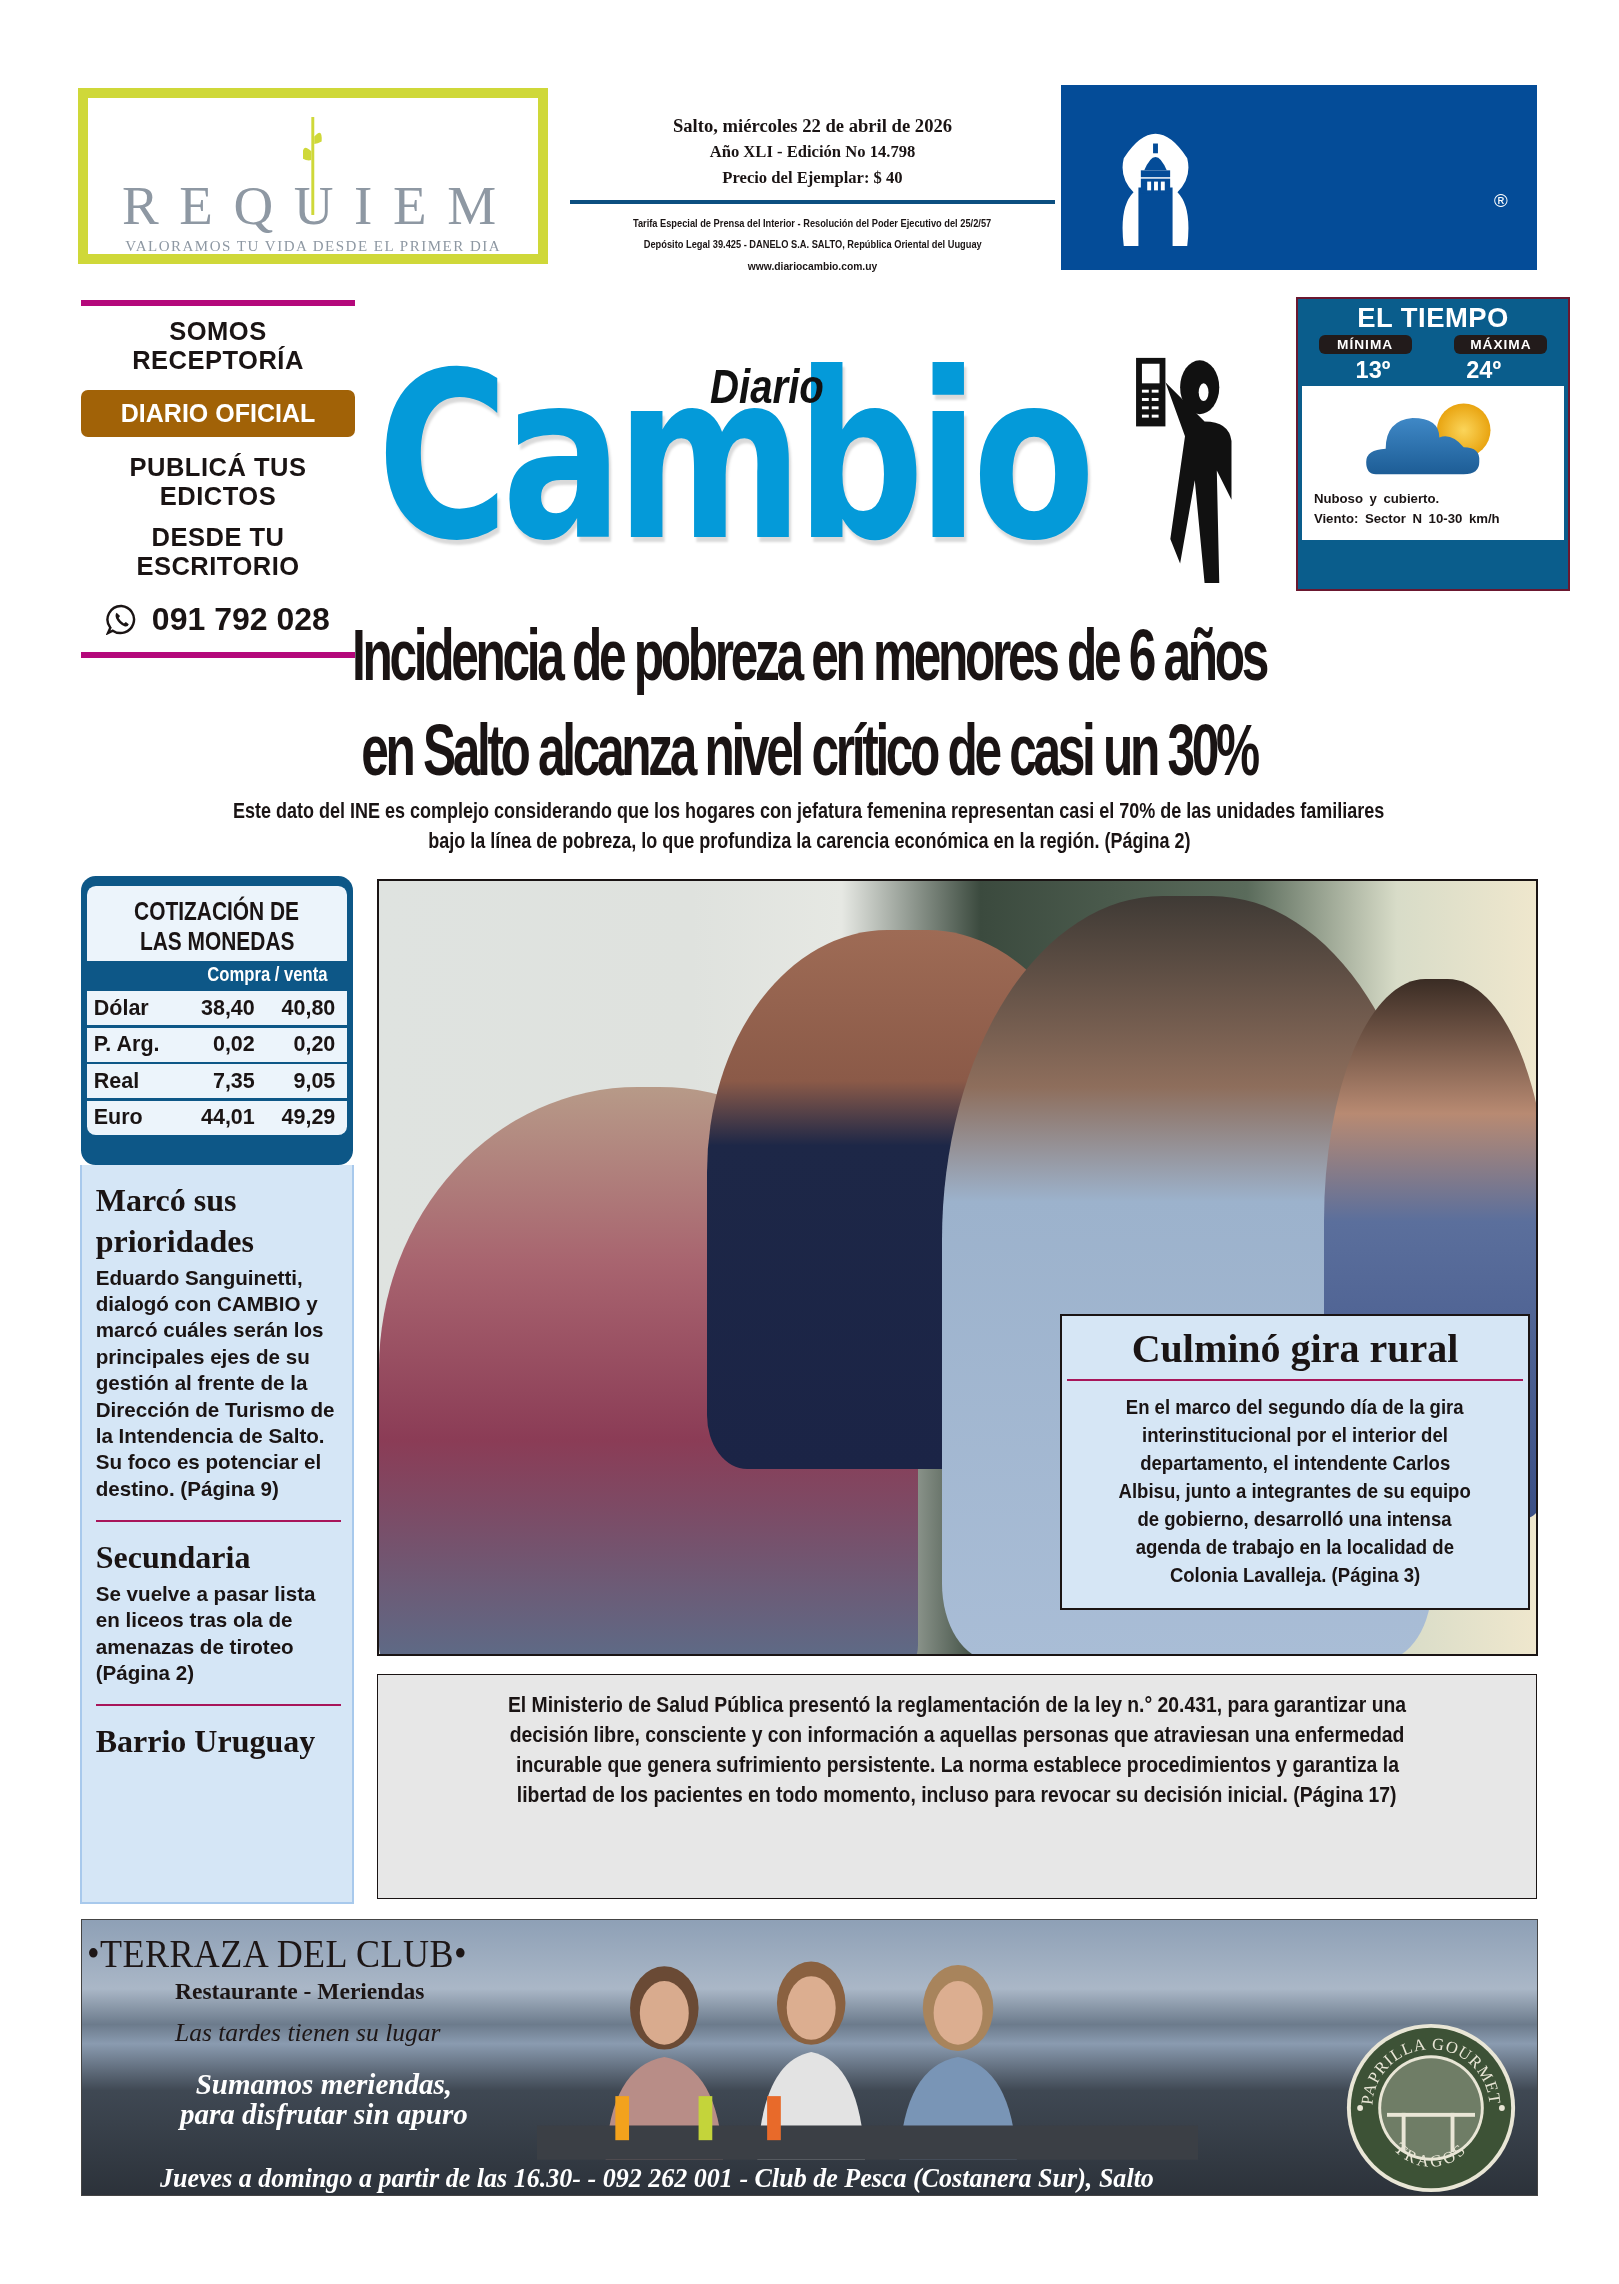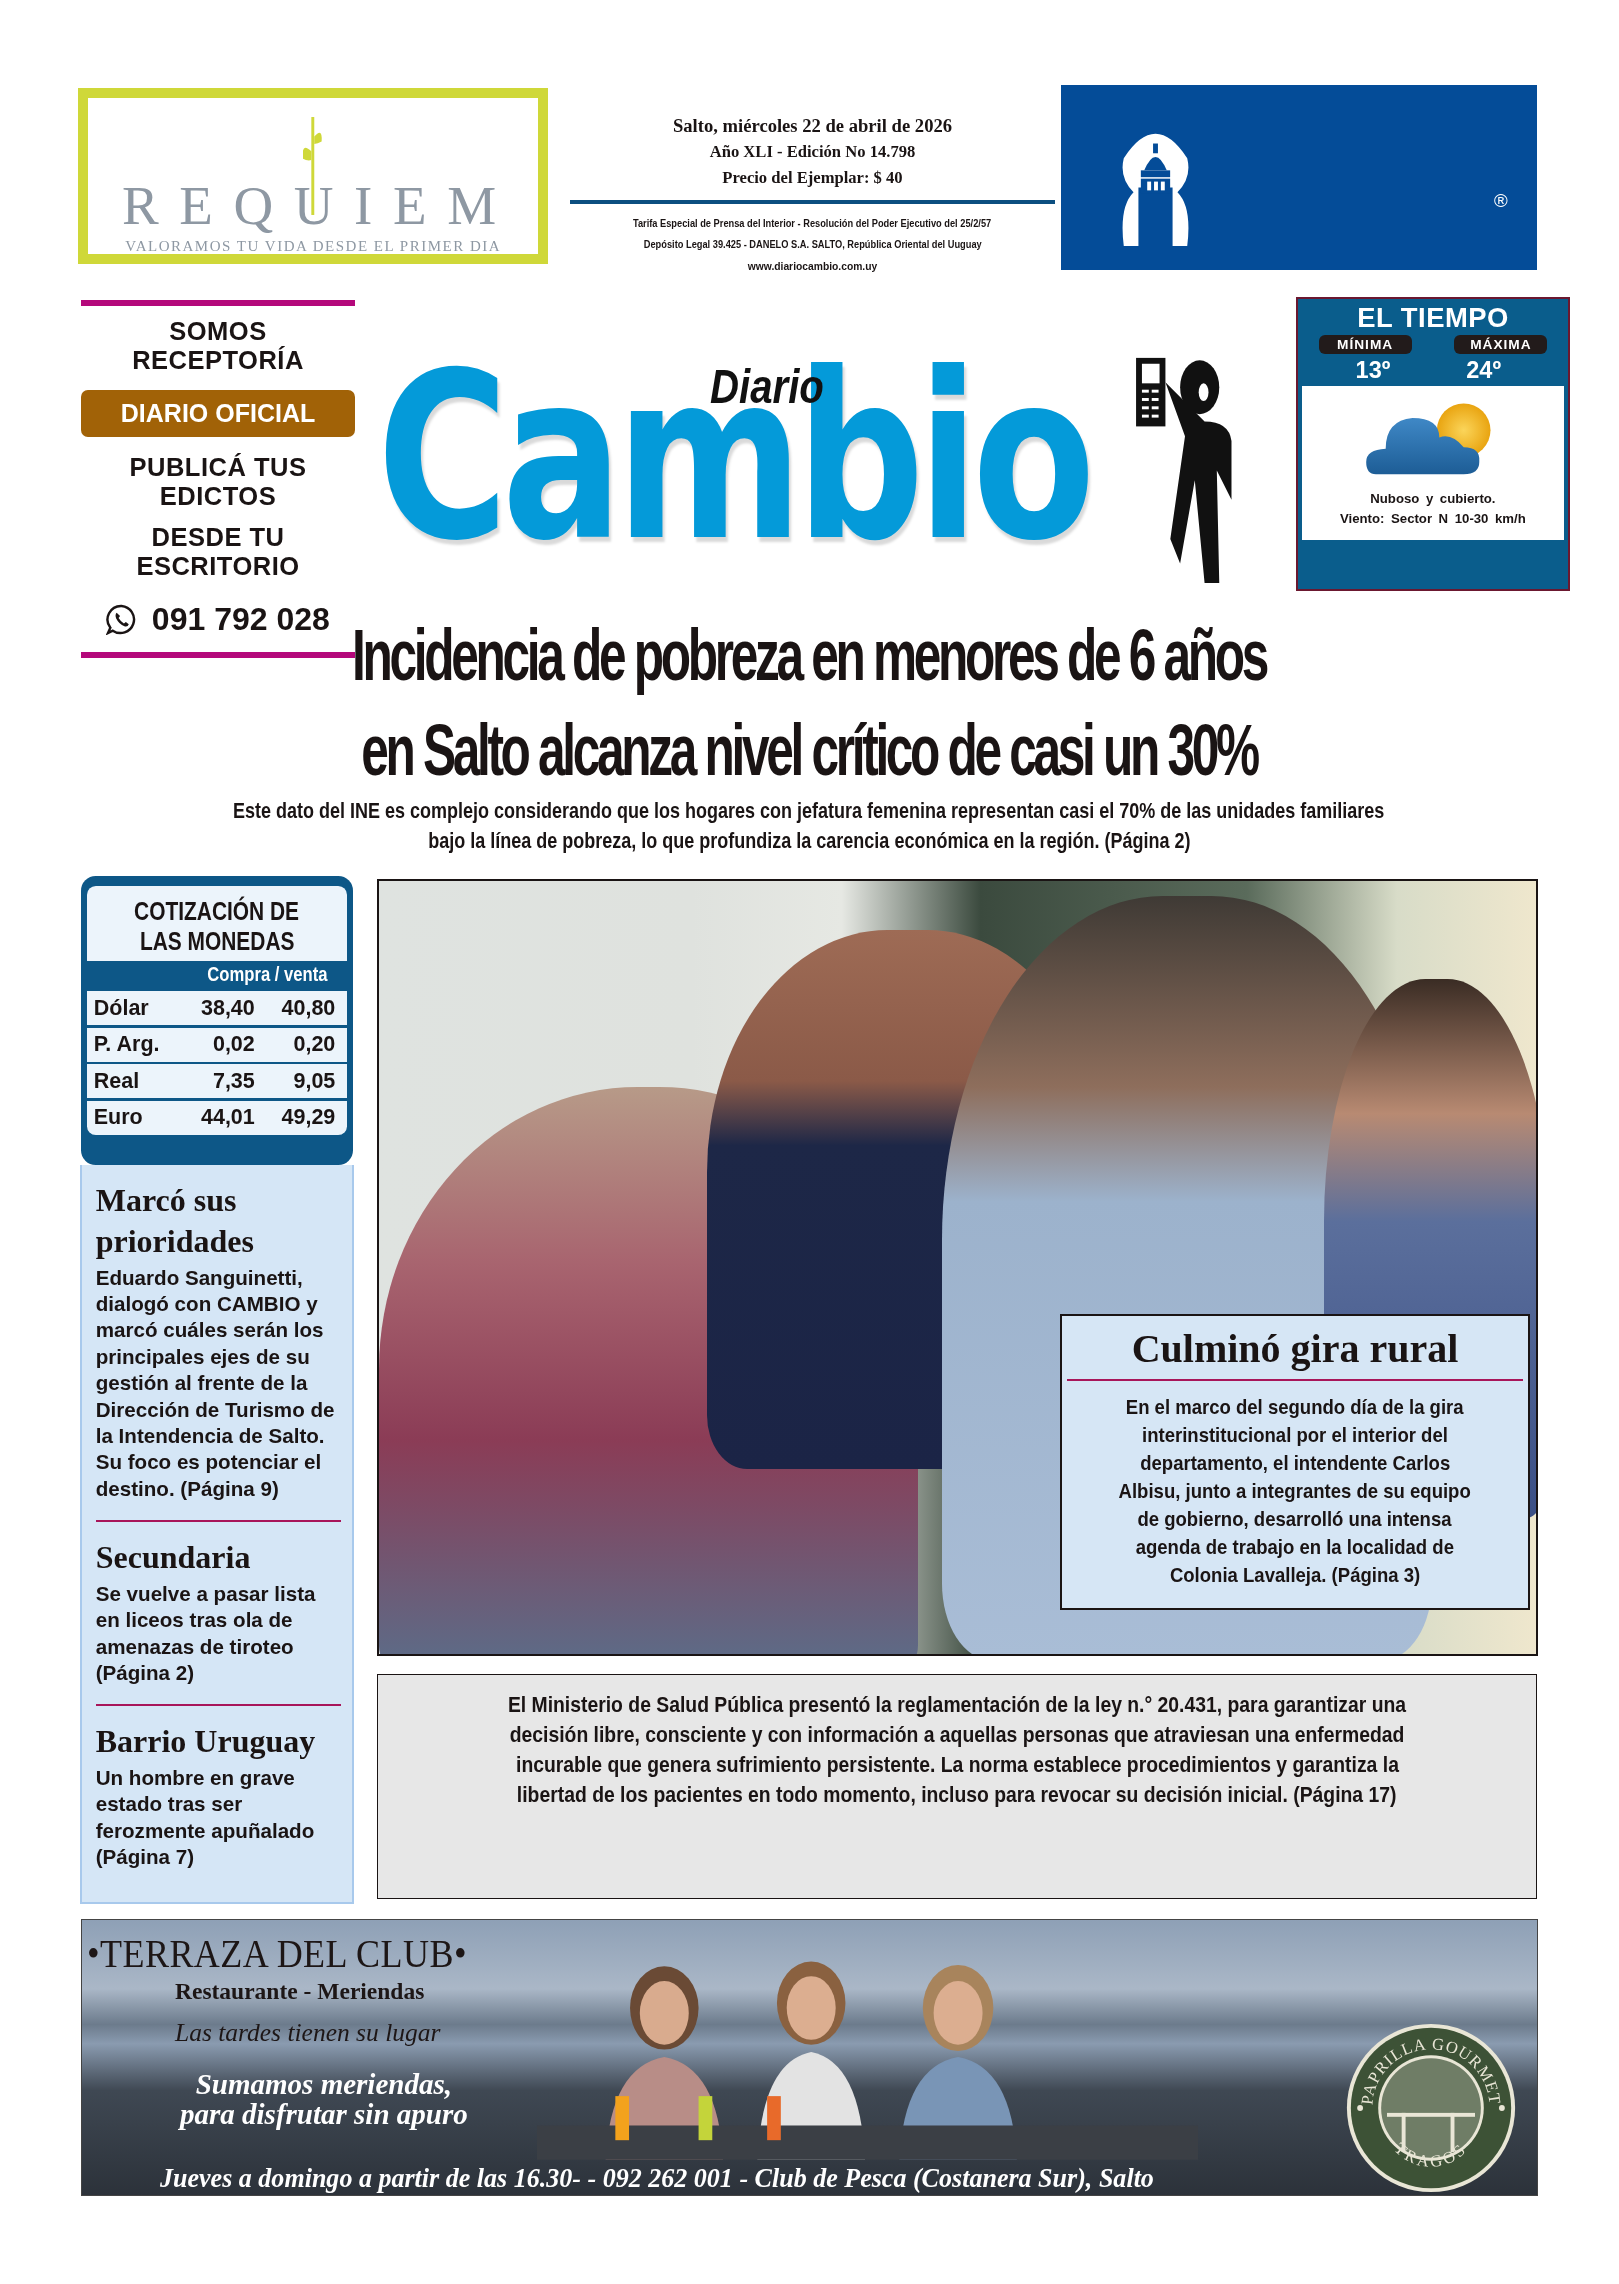--- a/index.html
+++ b/index.html
@@ -40,21 +40,21 @@
   #logo .man { position: absolute; left: 754px; top: 9.8px; width: 108px; height: 230px; }
 
   
   #weather { left: 1268px; top: 297px; width: 274px; height: 294px; border: 2.4px solid #6b1830; background: #0a5d8c; margin-left: 28px; }
   #weather .title { text-align: center; color: #fff; font-weight: bold; font-size: 27.4px; line-height: 30px; margin-top: 3.9px; letter-spacing: 0.5px; }
   #weather .labels { display: flex; justify-content: space-between; padding: 0 20.6px; margin-top: 2px; }
   #weather .lbl { background: #221b1b; color: #fff; font-weight: bold; font-size: 13.7px; letter-spacing: 1px; padding: 2px 0; width: 93px; text-align: center; border-radius: 6px; }
   #weather .temps { display: flex; justify-content: space-around; color: #fff; font-weight: bold; font-size: 23.5px; padding: 2.9px 29px 0 19.6px; }
   #weather .panel { position: absolute; left: 3.9px; top: 87px; width: 262px; height: 154px; background: #fff; }
   #weather .cloud { position: absolute; left: 64px; top: 14.7px; width: 132px; height: 78px; }
-  #weather .desc { position: absolute; left: 0; top: 103px; width: 100%; text-align: center; font-weight: bold; font-size: 13.2px; line-height: 19.6px; word-spacing: 2.9px; }
+  #weather .desc { position: absolute; left: 12px; top: 103px; width: 100%; font-weight: bold; font-size: 13.2px; line-height: 19.6px; word-spacing: 2.9px; }
 
   
   #headline { left: 73px; top: 607px; width: 1472px; text-align: center; font-weight: bold; font-size: 73px; line-height: 95px; letter-spacing: -4.9px; transform: scaleX(0.68); transform-origin: center top; white-space: nowrap; font-family: "Liberation Sans", sans-serif; }
   #headline .ln { display: block; width: 2164px; margin-left: -346px; }
   #deck { left: 73px; top: 796px; width: 1472px; text-align: center; font-weight: bold; font-size: 22.5px; line-height: 30px; }
   #deck span { display: inline-block; transform: scaleX(0.8); white-space: nowrap; }
 
   
   #currency { left: 81px; top: 876px; width: 272px; height: 289px; background: #0d5787; border-radius: 14.7px; padding: 9.8px 5.9px 6.9px 5.9px; }
   #currency .head { background: #ecf4fb; border-radius: 8.8px 8.8px 0 0; text-align: center; font-weight: bold; font-size: 25.5px; line-height: 30px; padding: 9.8px 0 5.9px 0; transform: none; }
@@ -251,21 +251,20 @@
     <div class="p">Eduardo Sanguinetti, dialogó con CAMBIO y marcó cuáles serán los principales ejes de su gestión al frente de la Dirección de Turismo de la Intendencia de Salto. Su foco es potenciar el destino. (Página 9)</div>
   </div>
   <div class="sep"></div>
   <div>
     <div class="h">Secundaria</div>
     <div class="p">Se vuelve a pasar lista en liceos tras ola de amenazas de tiroteo (Página 2)</div>
   </div>
   <div class="sep"></div>
   <div>
     <div class="h">Barrio Uruguay</div>
-    <div class="p">Un hombre en grave estado tras ser ferozmente apuñalado (Página 7)</div>
   </div>
 </div>
 
 <div id="photo" class="abs">
   <div class="fig" style="left:0;top:206px;width:539px;height:588px;background:linear-gradient(180deg,#b79a88 0%,#a8646f 30%,#8b3c56 60%,#5a6e8a 100%);border-radius:48% 48% 5% 5%;"></div>
   <div class="fig" style="left:328px;top:49px;width:401px;height:539px;background:linear-gradient(180deg,#9e6b55 0%,#8b5a48 28%,#1d2747 40%,#1b2446 100%);"></div>
   <div class="fig" style="left:563px;top:14.7px;width:490px;height:764px;background:linear-gradient(180deg,#3f3a35 0%,#8e6e5c 25%,#9cb2cc 40%,#a9bdd6 100%);"></div>
   <div class="fig" style="left:945px;top:98px;width:225px;height:539px;background:linear-gradient(180deg,#3a2c24 0%,#b88a72 25%,#5b6f9c 45%,#3b4f86 100%);"></div>
   <div class="caption">
     <div class="t">Culminó gira rural</div>

